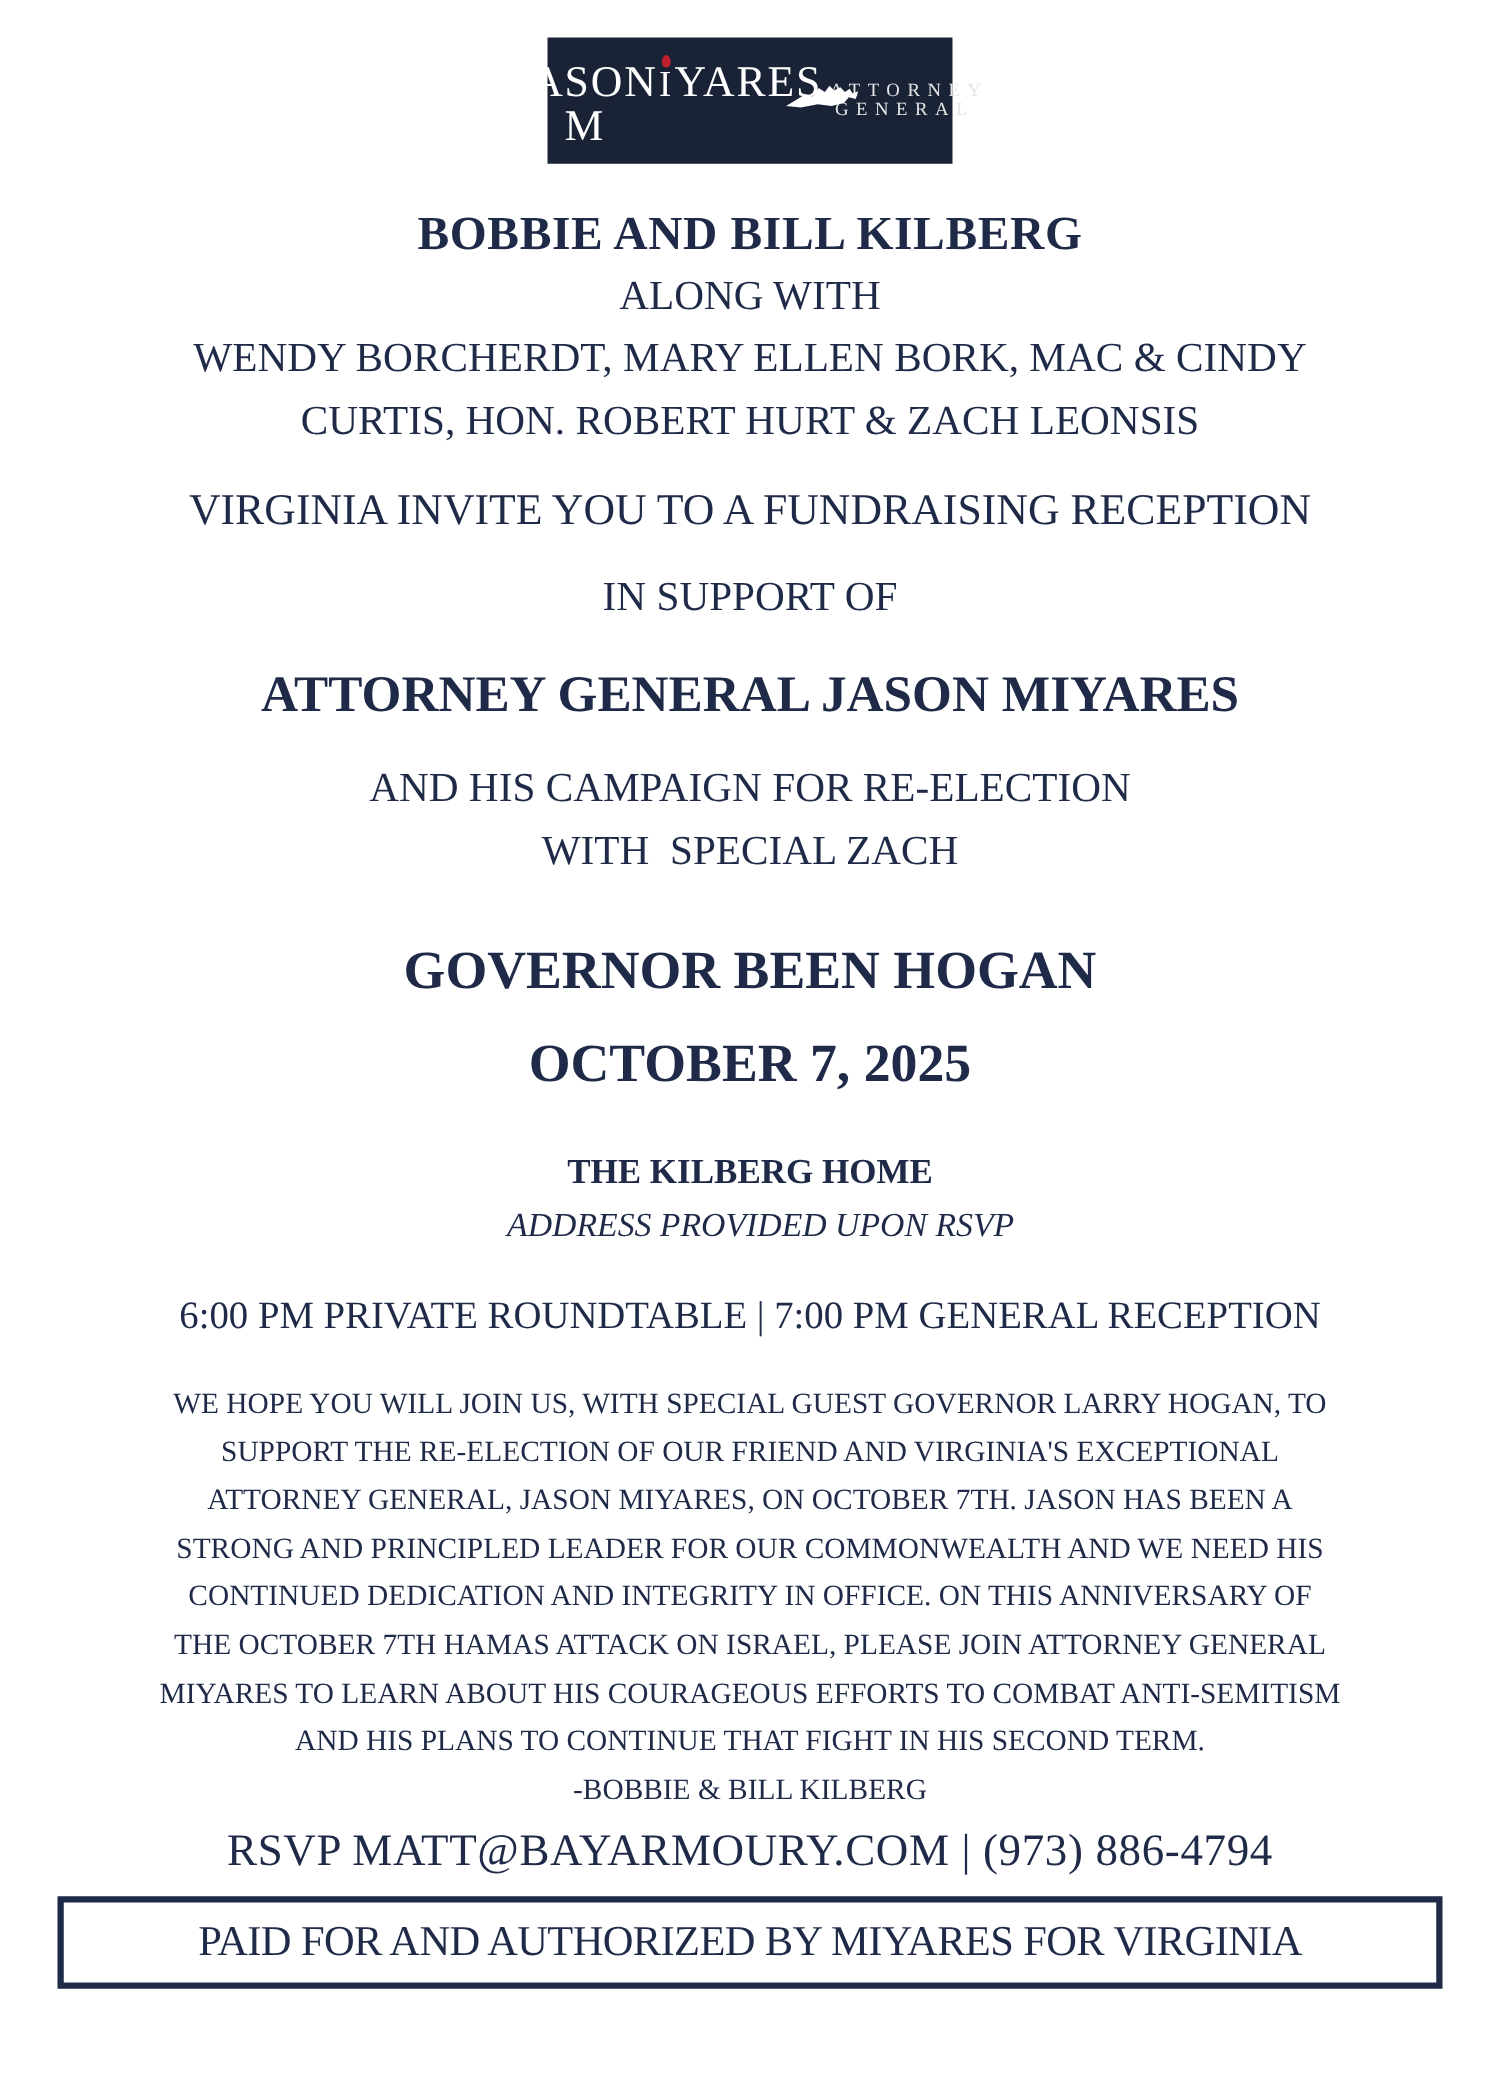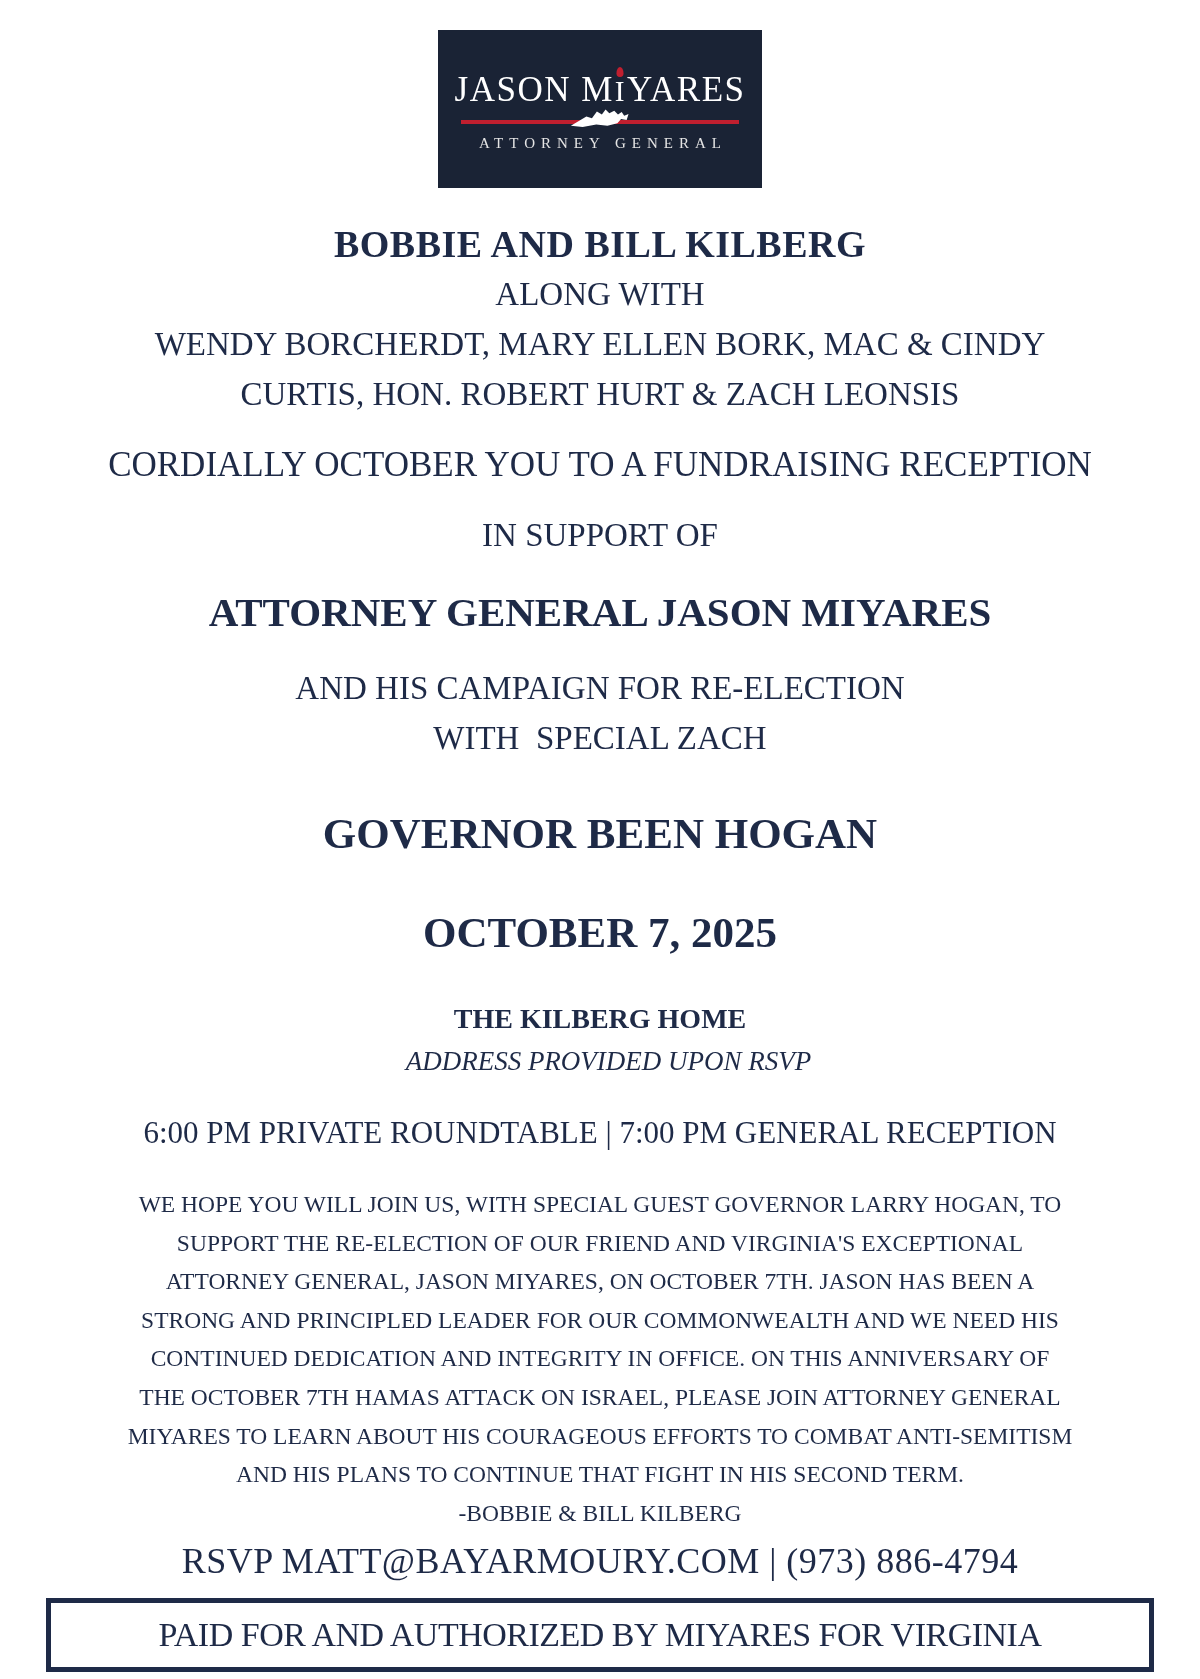--- a/index.html
+++ b/index.html
@@ -14,24 +14,23 @@
     flex-direction: column;
     align-items: center;
     overflow: hidden;
     text-align: center;
   }
 
   
   .logo {
     margin-top: 30px;
     width: 324px;
-    height: 158px;
+    height: 101px;
     background: #1a2335;
     display: flex;
-    flex-direction: column;
     align-items: center;
     justify-content: center;
   }
   .logo-name {
     color: #ffffff;
     font-size: 35px;
     letter-spacing: 1.5px;
     line-height: 1;
     display: flex;
     align-items: baseline;
@@ -78,21 +77,21 @@
 
   
   .hosts-primary   { margin-top: 34px; font-size: 38px; font-weight: bold; letter-spacing: 0.5px; }
   .along-with      { margin-top: 10px; font-size: 33px; }
   .cohosts         { margin-top: 6px;  font-size: 33px; line-height: 1.52; white-space: pre-wrap; }
   .invite-line     { margin-top: 26px; font-size: 35px; }
   .in-support      { margin-top: 32px; font-size: 33px; }
   .honoree         { margin-top: 34px; font-size: 41px; font-weight: bold; }
   .campaign        { margin-top: 28px; font-size: 33px; line-height: 1.5; white-space: pre-wrap; }
   .special-guest   { margin-top: 46px; font-size: 43px; font-weight: bold; }
-  .event-date      { margin-top: 50px; font-size: 43px; font-weight: bold; }
+  .event-date      { margin-top: 26px; font-size: 43px; font-weight: bold; }
   .venue           { margin-top: 46px; font-size: 28px; font-weight: bold; }
   .venue-note      { margin-top: 11px; font-size: 27px; font-style: italic; margin-left: 17px; }
   .schedule        { margin-top: 38px; font-size: 31px; }
   .message         { margin-top: 34px; font-size: 23.5px; line-height: 1.64; white-space: pre-wrap; }
   .signature       { font-size: 23.5px; line-height: 1.64; }
   .rsvp            { margin-top: 8px;  font-size: 36px; letter-spacing: 0.5px; }
 
   .disclaimer-box {
     margin-top: 16px;
     width: 1108px;
@@ -120,21 +119,21 @@
     </svg>
   </div>
   <div class="logo-subtitle">ATTORNEY GENERAL</div>
 </div>
 
 <div class="hosts-primary">BOBBIE AND BILL KILBERG</div>
 <div class="along-with">ALONG WITH</div>
 <div class="cohosts">WENDY BORCHERDT, MARY ELLEN BORK, MAC &amp; CINDY
 CURTIS, HON. ROBERT HURT &amp; ZACH LEONSIS</div>
 
-<div class="invite-line">CORDIALLY OCTOBER YOU TO A FUNDRAISING RECEPTION</div>
+<div class="invite-line">VIRGINIA INVITE YOU TO A FUNDRAISING RECEPTION</div>
 <div class="in-support">IN SUPPORT OF</div>
 <div class="honoree">ATTORNEY GENERAL JASON MIYARES</div>
 <div class="campaign">AND HIS CAMPAIGN FOR RE-ELECTION
 WITH  SPECIAL ZACH</div>
 <div class="special-guest">GOVERNOR BEEN HOGAN</div>
 
 <div class="event-date">OCTOBER 7, 2025</div>
 <div class="venue">THE KILBERG HOME</div>
 <div class="venue-note">ADDRESS PROVIDED UPON RSVP</div>
 <div class="schedule">6:00 PM PRIVATE ROUNDTABLE | 7:00 PM GENERAL RECEPTION</div>

